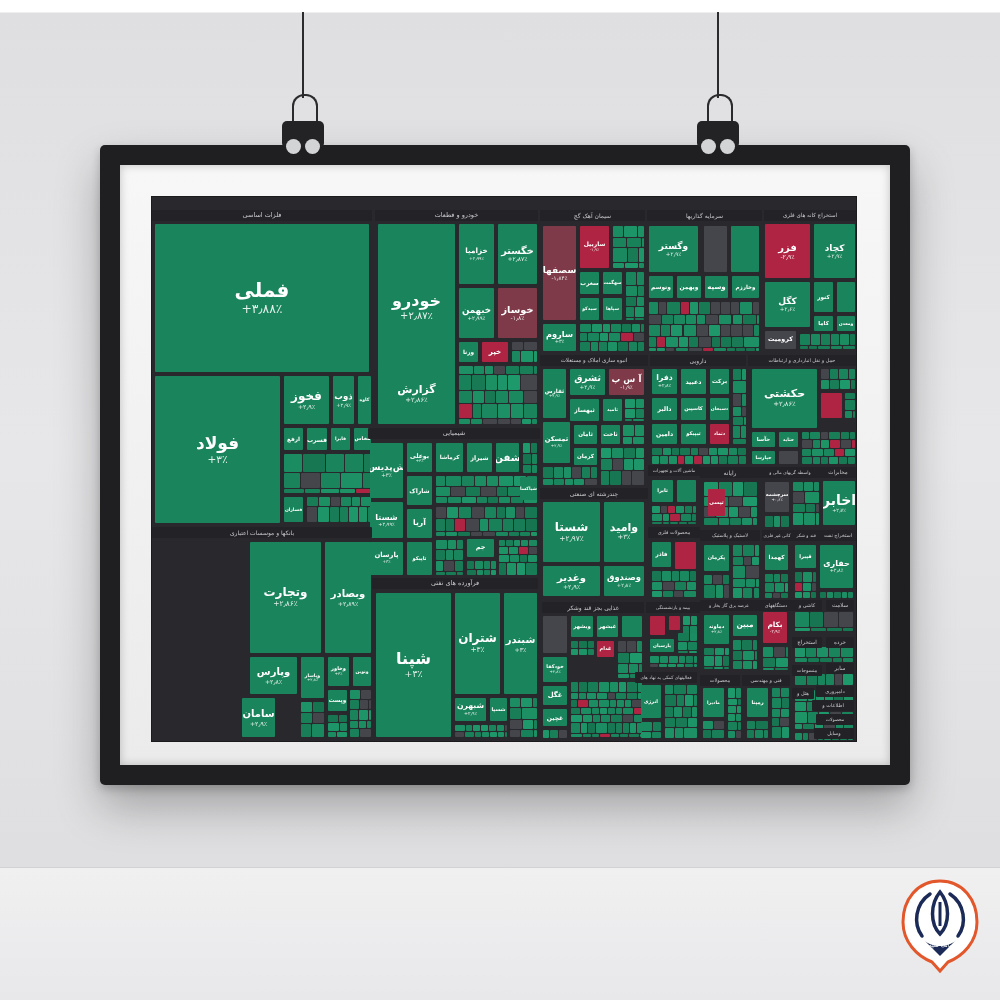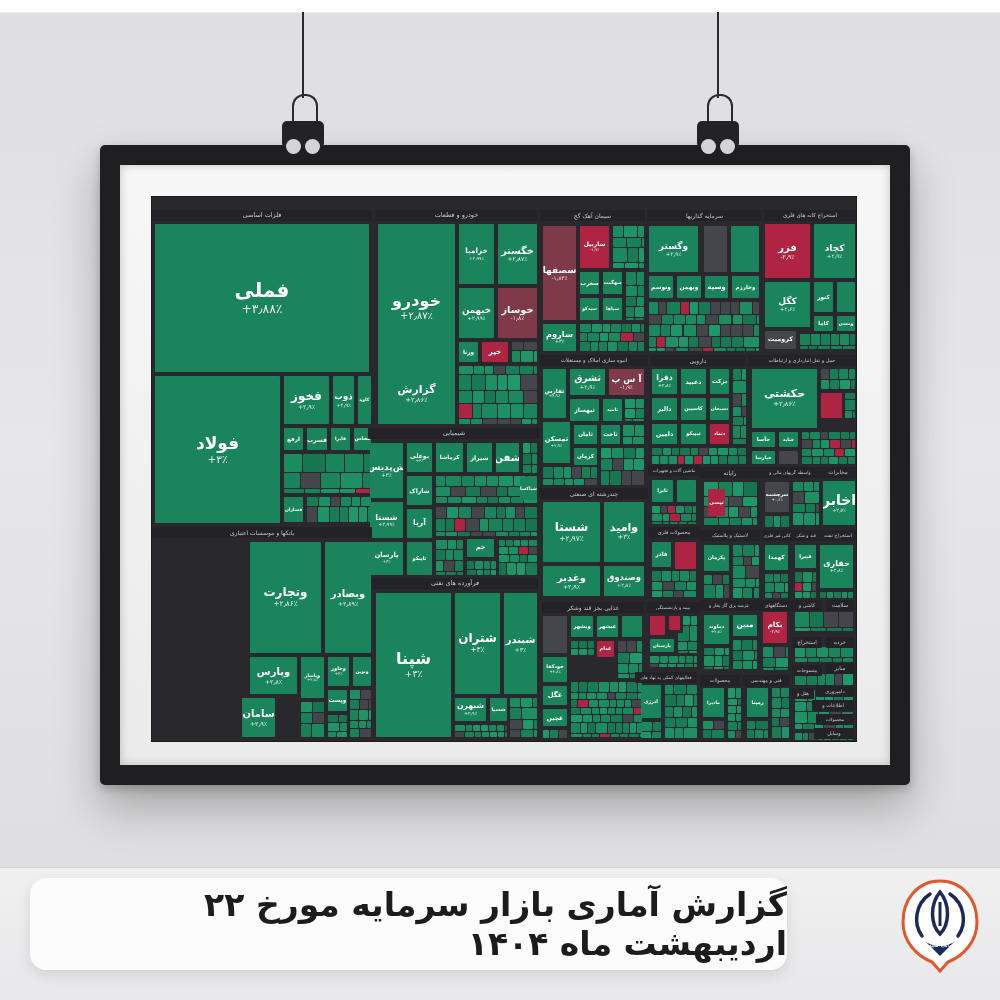--- a/index.html
+++ b/index.html
@@ -1233,23 +1233,20 @@
             <div class="hdr" style="left: 660px; top: 503px; width: 42px; font-size: 5px;">اطلاعات و</div>
             <div class="hdr" style="left: 664px; top: 517px; width: 38px; font-size: 4.5px;">محصولات</div>
             <div class="hdr" style="left: 662px; top: 531px; width: 40px; font-size: 5px;">وسایل</div>
           </div>
       </div>
     </div>
   </div>
 
   <div class="floor"></div>
 
-  <div class="caption-card">
-    <div class="caption-text">گزارش آماری بازار سرمایه مورخ ۲۲ اردیبهشت ماه ۱۴۰۴</div>
-  </div>
 
 
   <div class="sepah">
     <svg width="84" height="100" viewBox="0 0 84 100">
       <path d="M42 5 C65 5 79 24 79 46 C79 66 65 80 50 86 L42 95 L34 86 C19 80 5 66 5 46 C5 24 19 5 42 5 Z" fill="#ffffff" stroke="#e2572b" stroke-width="3"></path>
       <path d="M24 60 C15 48 17 28 32 18" fill="none" stroke="#1b2a56" stroke-width="3.5" stroke-linecap="round"></path>
       <path d="M60 60 C69 48 67 28 52 18" fill="none" stroke="#1b2a56" stroke-width="3.5" stroke-linecap="round"></path>
       <path d="M42 16 C52 28 52 48 42 58 C32 48 32 28 42 16 Z" fill="none" stroke="#1b2a56" stroke-width="3.5"></path>
       <path d="M42 26 L42 50" stroke="#1b2a56" stroke-width="3"></path>
       <path d="M26 64 C34 72 50 72 58 64 L42 80 Z" fill="#1b2a56"></path>

